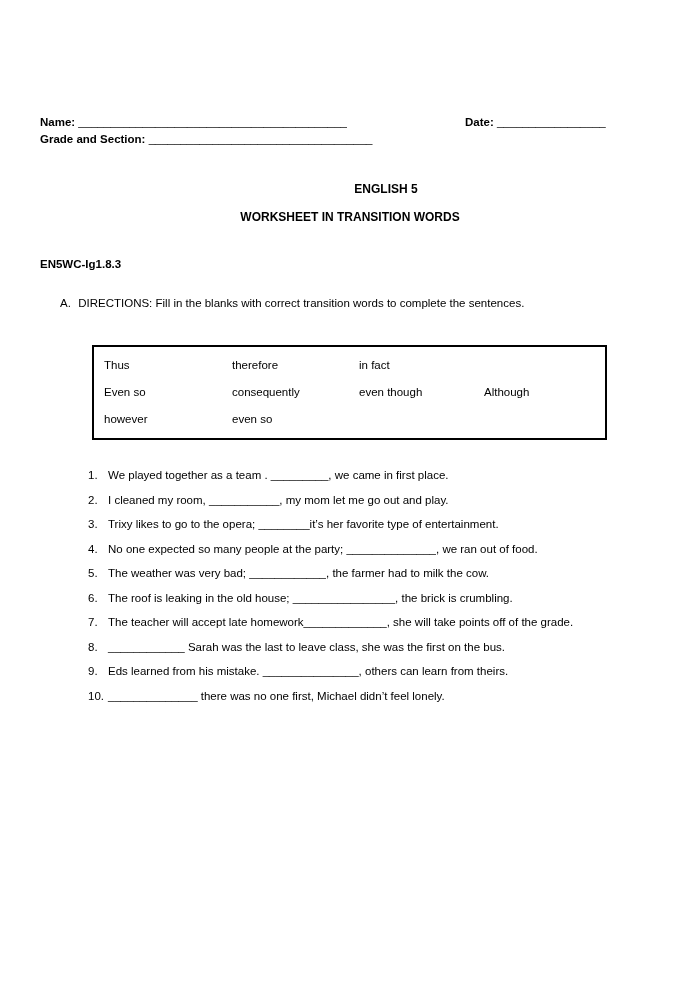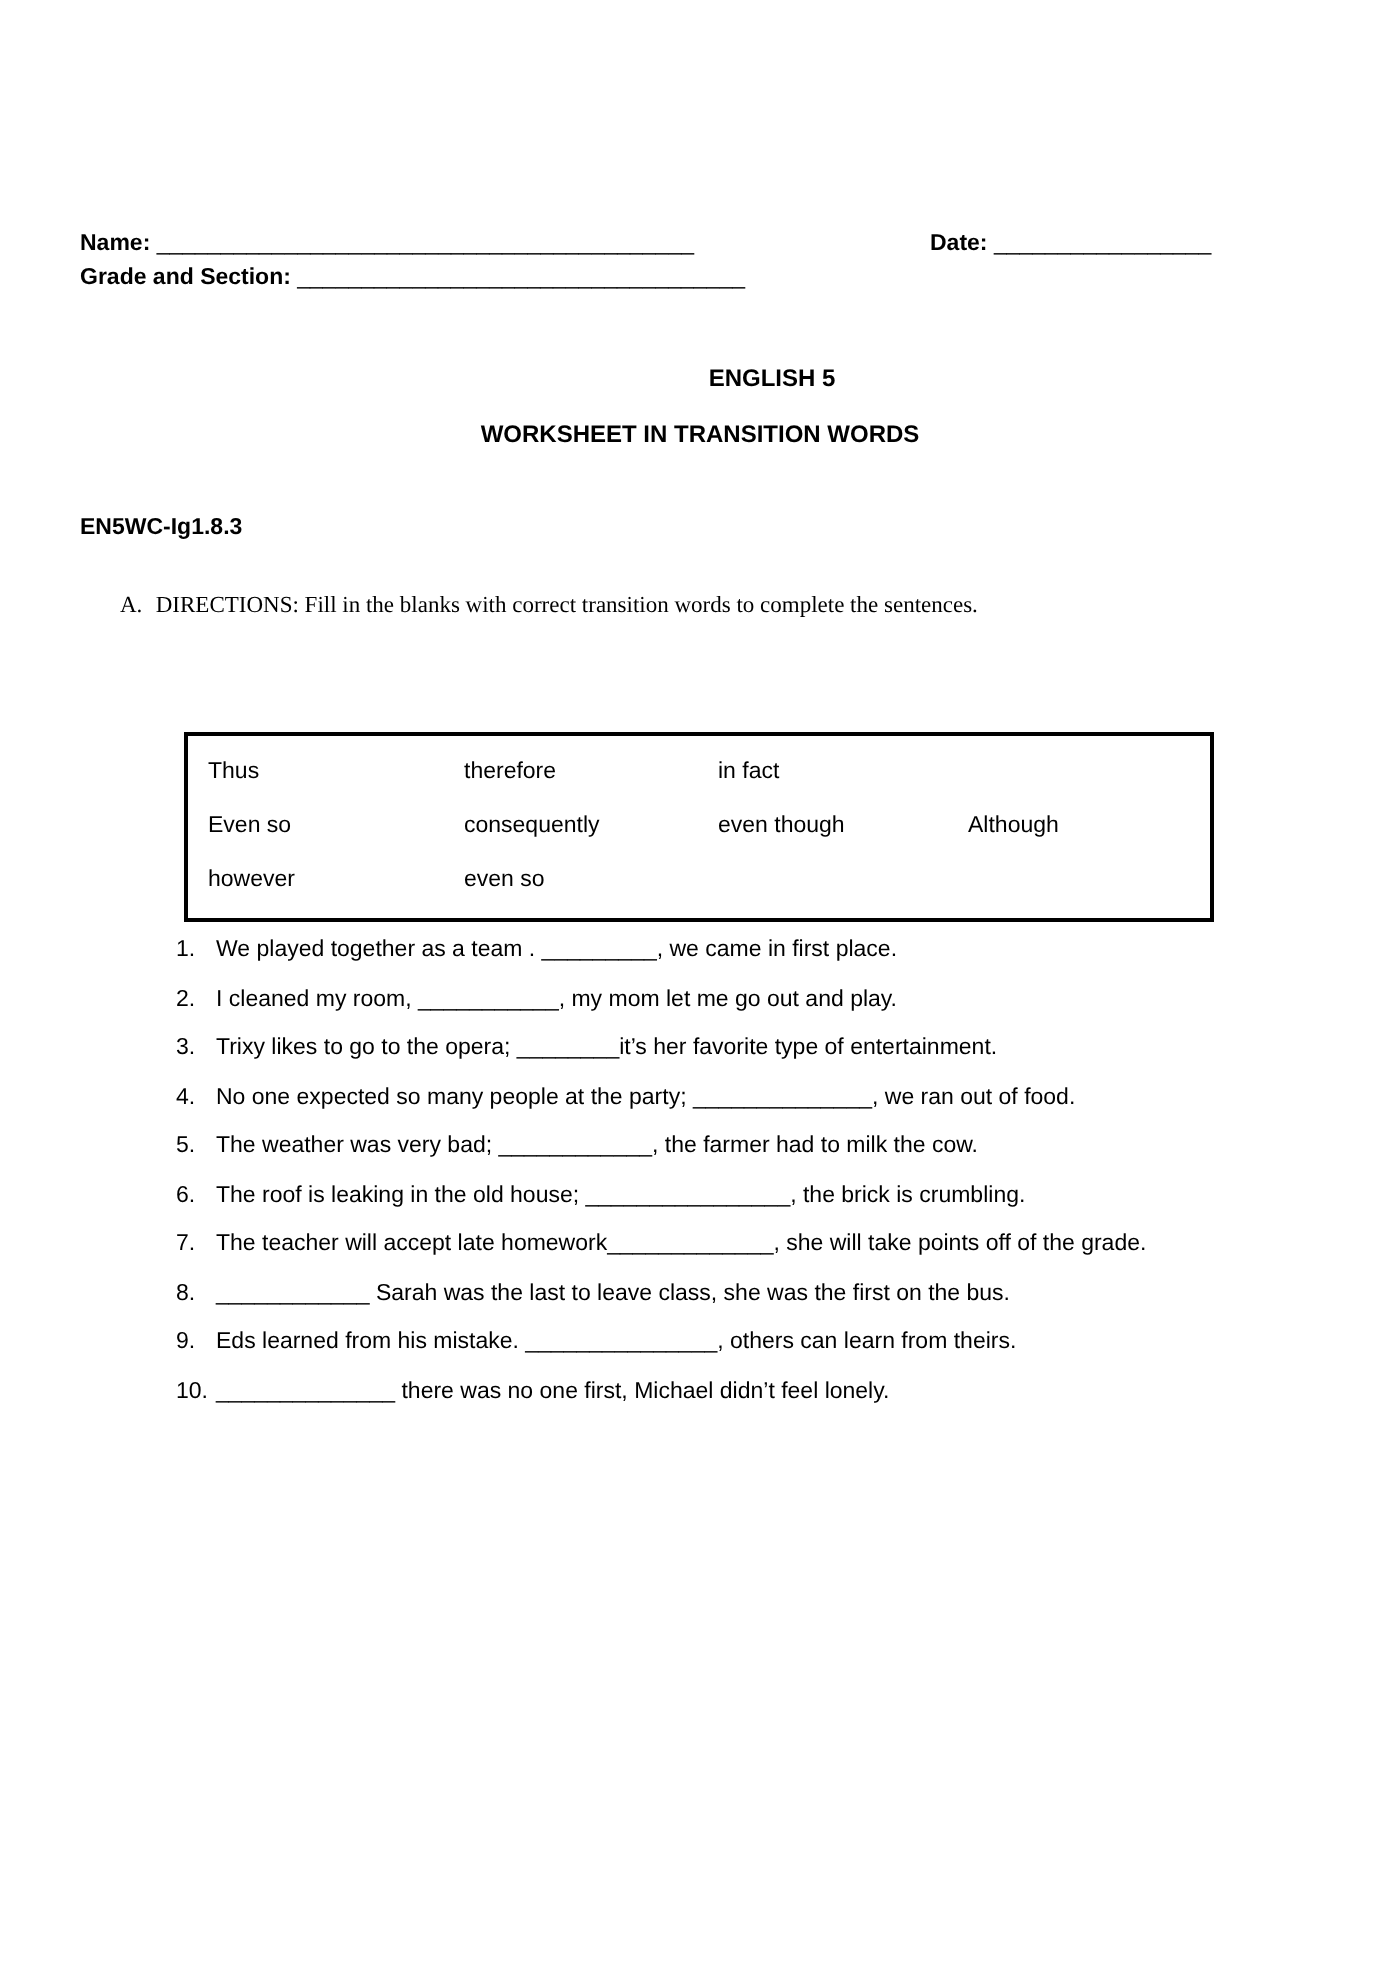--- a/index.html
+++ b/index.html
@@ -20,32 +20,31 @@
   .name-line   { left: 40px;  top: 116px; font-weight: bold; }
   .date-line   { left: 465px; top: 116px; font-weight: bold; }
   .grade-line  { left: 40px;  top: 133px; font-weight: bold; }
 
   .title-subject   { left: 0; top: 182px; width: 700px; text-align: center; font-weight: bold; font-size: 12px; margin-left: 36px; }
   .title-worksheet { left: 0; top: 210px; width: 700px; text-align: center; font-weight: bold; font-size: 12px; }
 
   .intro-line { left: 40px; top: 240px; }
   .intro-code { left: 40px; top: 258px; font-weight: bold; }
 
-  .directions { left: 60px; top: 297px; width: 600px; font-family: Liberation Serif, serif; }
+  .directions { left: 60px; top: 297px; width: 600px; }
   .dir-letter { display: inline-block; min-width: 15px; }
 
   .word-bank {
     left: 92px; top: 345px;
     width: 501px;
     border: 2px solid #000000;
     padding: 5px 0 5px 10px;
     display: grid;
     grid-template-columns: 128px 127px 125px 1fr;
     line-height: 27px;
-    margin-top: 21px;
   }
   .wb-cell { white-space: nowrap; }
 
   .questions {
     left: 88px; top: 463px;
     width: 556px;
     line-height: 24.5px;
   }
   .q { display: flex; }
   .q-num { flex: none; width: 20px; }

